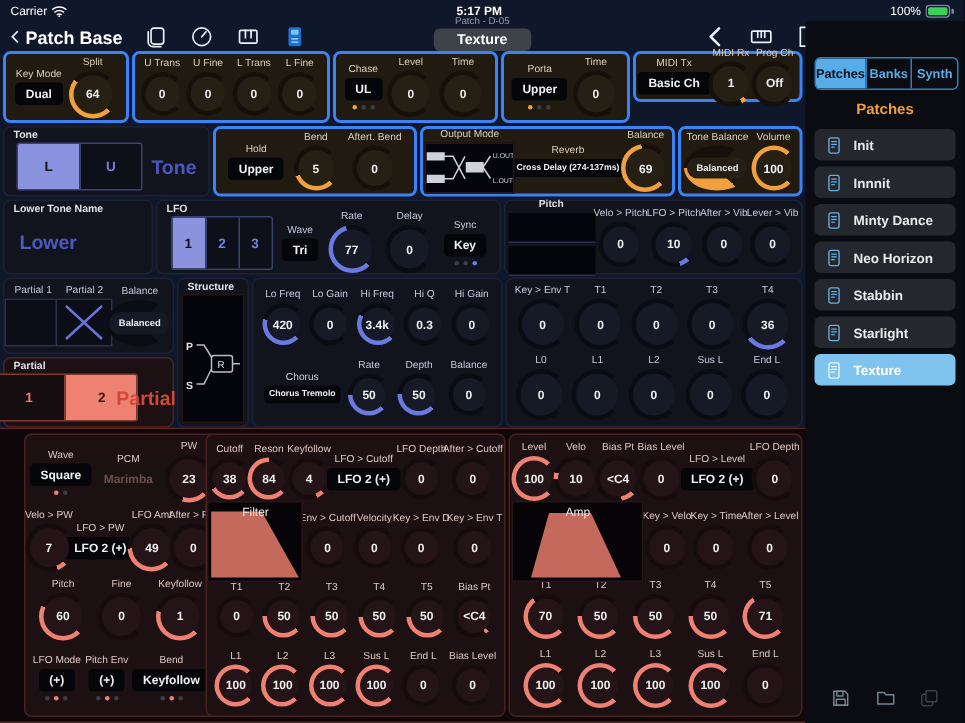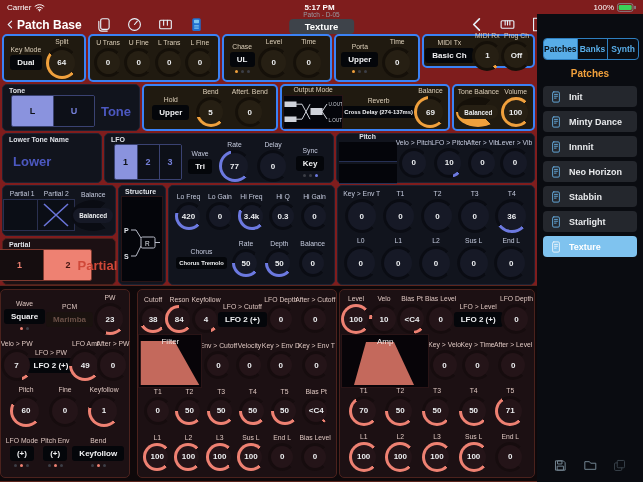--- a/index.html
+++ b/index.html
@@ -1,16 +1,16 @@
 <!DOCTYPE html>
 <html><head>
 <meta charset="utf-8">
 <style>
   html,body{margin:0;padding:0;background:#000;}
-  #app{position:relative;width:643px;height:482px;background:#7f1d1d;overflow:hidden;
+  #app{position:relative;width:643px;height:482px;background:#0f172a;overflow:hidden;
        font-family:"Liberation Sans",sans-serif;color:#fff;-webkit-font-smoothing:antialiased;}
   
   #statusbar{position:absolute;left:0;top:0;width:643px;height:14px;display:flex;
     align-items:center;justify-content:space-between;padding:0 7px;box-sizing:border-box;font-size:8px;}
   .sb-left,.sb-right{display:flex;align-items:center;gap:3px;}
   #sb-time{font-weight:bold;}
   
   #navbar{position:absolute;left:0;top:14px;width:643px;height:20px;}
   #nav-left{position:absolute;left:6px;top:0;display:flex;align-items:center;gap:14px;height:20px;}
   #nav-back{display:flex;align-items:flex-end;gap:2px;font-size:12px;font-weight:bold;color:#fff;}
@@ -653,21 +653,21 @@
                 <div class="segc" style="width: 48px; height: 30px;">1</div>
                 <div class="segc sel" style="width: 48px; height: 30px;">2</div>
               </div>
             </div>
             <div class="ctl">
               <div class="bigtxt red">Partial</div>
             </div>
           </div>
         </div>
       </div>
-      <div class="panel pr" style="left: 0; top: 256px; width: 130px; height: 189px;">
+      <div class="panel pr" style="left: 16px; top: 256px; width: 130px; height: 189px;">
         <div class="pbody">
           <div class="prow">
             <div class="ctl">
               <div class="klbl">Wave</div>
               <div class="btnp">Square</div>
               <div class="dots">
                 <span class="dot on"></span>
                 <span class="dot"></span>
               </div>
             </div>
@@ -1052,30 +1052,30 @@
           </span>
           <span>Init</span>
         </div>
         <div class="prowitem">
           <span class="pli">
             <svg viewBox="0 0 16 16" fill="none" stroke="currentColor" stroke-width="1.2" stroke-linecap="round" stroke-linejoin="round">
               <rect x="3.5" y="1.2" width="9" height="13.6" rx="1.6"></rect>
               <path d="M6 4.5h4M6 7h4M6 9.5h2.2"></path>
             </svg>
           </span>
-          <span>Minty Dance</span>
+          <span>Innnit</span>
         </div>
         <div class="prowitem">
           <span class="pli">
             <svg viewBox="0 0 16 16" fill="none" stroke="currentColor" stroke-width="1.2" stroke-linecap="round" stroke-linejoin="round">
               <rect x="3.5" y="1.2" width="9" height="13.6" rx="1.6"></rect>
               <path d="M6 4.5h4M6 7h4M6 9.5h2.2"></path>
             </svg>
           </span>
-          <span>Innnit</span>
+          <span>Minty Dance</span>
         </div>
         <div class="prowitem">
           <span class="pli">
             <svg viewBox="0 0 16 16" fill="none" stroke="currentColor" stroke-width="1.2" stroke-linecap="round" stroke-linejoin="round">
               <rect x="3.5" y="1.2" width="9" height="13.6" rx="1.6"></rect>
               <path d="M6 4.5h4M6 7h4M6 9.5h2.2"></path>
             </svg>
           </span>
           <span>Neo Horizon</span>
         </div>

